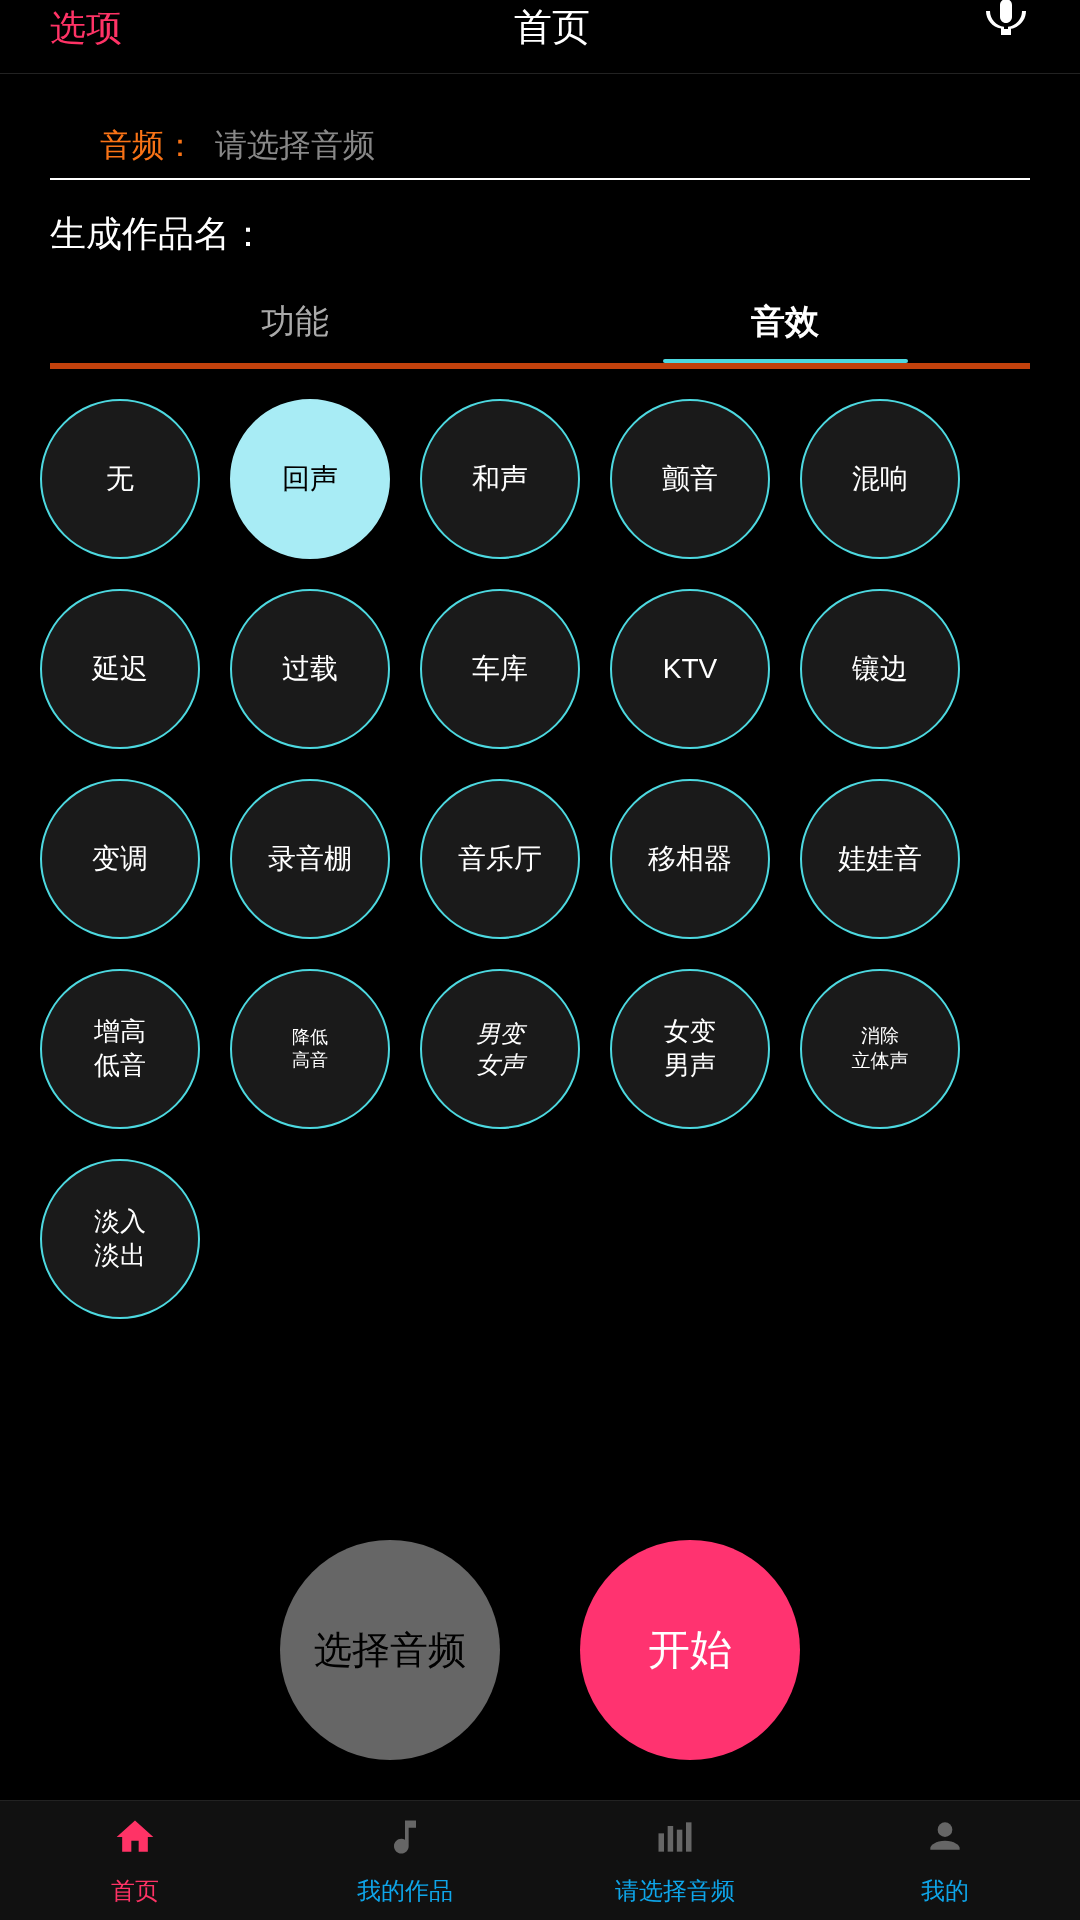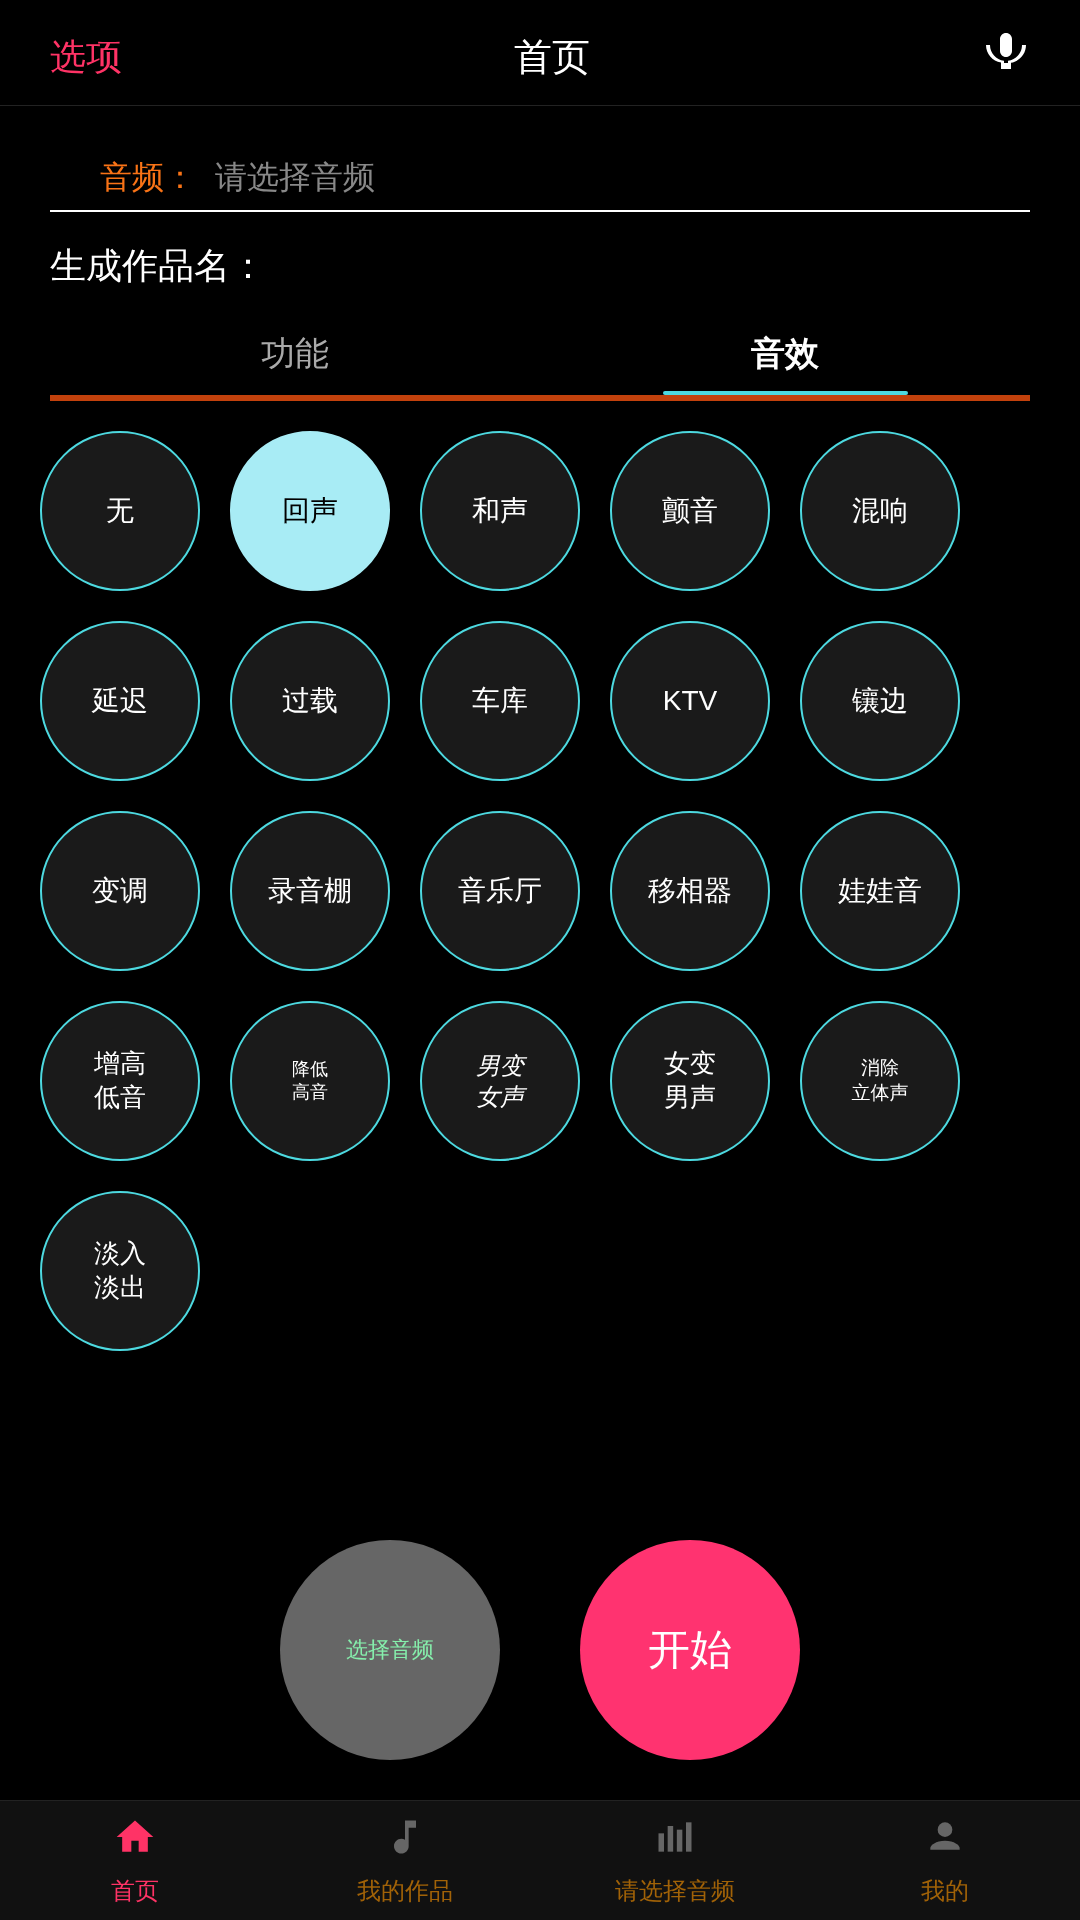--- a/index.html
+++ b/index.html
@@ -12,25 +12,25 @@
       width: 1080px;
       min-height: 1920px;
       overflow-x: hidden;
       display: flex;
       flex-direction: column;
     }
 
     
     .header {
       display: flex;
-      align-items: center;
+      align-items: flex-end;
       justify-content: space-between;
       padding: 30px 50px 20px;
       border-bottom: 1px solid #222;
-      height: 106px;
+      height: 74px;
     }
     .header-option {
       color: #ff3366;
       font-size: 36px;
     }
     .header-title {
       color: #fff;
       font-size: 38px;
       font-weight: 400;
     }
@@ -137,22 +137,22 @@
       justify-content: center;
       align-items: center;
       gap: 80px;
       padding: 30px 0 40px;
     }
     .btn-select-audio {
       width: 220px;
       height: 220px;
       border-radius: 50%;
       background: #666;
-      color: #86efac;
-      font-size: 22px;
+      color: #000000;
+      font-size: 38px;
       display: flex;
       align-items: center;
       justify-content: center;
       text-align: center;
       cursor: pointer;
     }
     .btn-start {
       width: 220px;
       height: 220px;
       border-radius: 50%;
@@ -180,21 +180,21 @@
       justify-content: center;
       gap: 6px;
       cursor: pointer;
     }
     .nav-icon {
       font-size: 44px;
       color: #666;
     }
     .nav-label {
       font-size: 24px;
-      color: #a16207;
+      color: #0ea5e9;
     }
     .nav-item.active .nav-icon {
       color: #ff3366;
     }
     .nav-item.active .nav-label {
       color: #ff3366;
     }
   </style>
 </head>
 <body>

